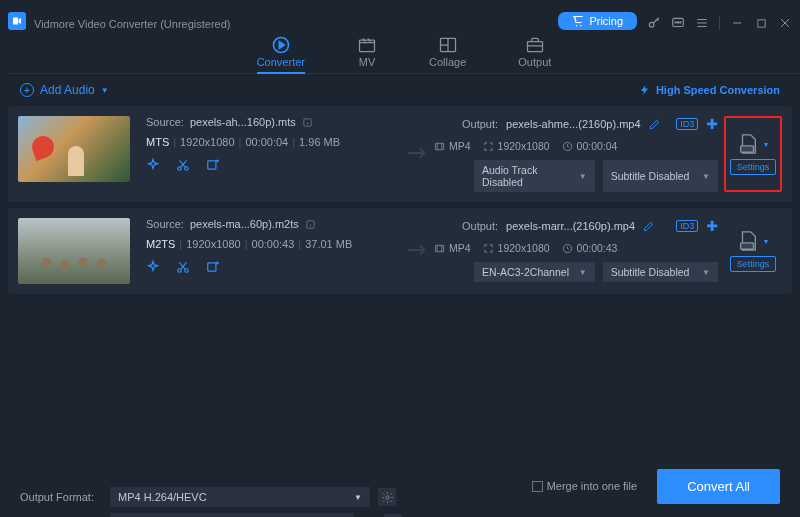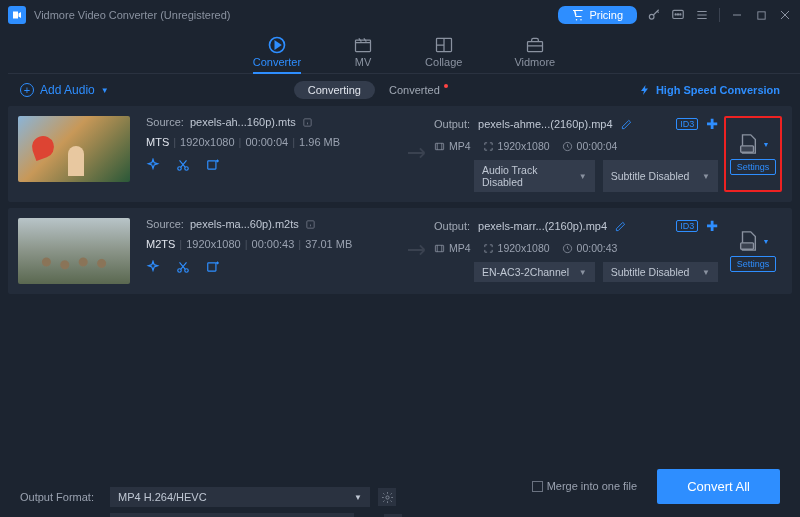--- a/index.html
+++ b/index.html
@@ -1,17 +1,17 @@
 <!DOCTYPE html>
 <html><head>
 <meta charset="utf-8">
 <style>
 * { margin:0; padding:0; box-sizing:border-box; font-family:"Segoe UI",Arial,sans-serif; }
 body { width:800px; height:517px; background:#1c2430; color:#a0a8b4; font-size:11px; overflow:hidden; }
-.titlebar { height:30px; display:flex; align-items:center; padding:0 8px; background:#1c2430; }
+.titlebar { height:30px; display:flex; align-items:flex-end; padding:0 8px; background:#1c2430; }
 .logo { width:18px; height:18px; background:#2e8eff; border-radius:3px; display:flex; align-items:center; justify-content:center; margin-right:8px; }
 .logo svg { width:12px; height:12px; fill:#fff; }
 .title-txt { flex:1; color:#8a92a0; font-size:11px; }
 .pricing-btn { background:#2e8eff; color:#fff; padding:3px 14px; border-radius:7px; display:flex; align-items:center; gap:5px; font-size:11px; cursor:pointer; }
 .tb-icons { display:flex; align-items:center; margin-left:10px; gap:10px; }
 .tb-ic { width:14px; height:14px; display:flex; align-items:center; justify-content:center; color:#8a92a0; cursor:pointer; }
 .win-ic { width:14px; height:14px; display:flex; align-items:center; justify-content:center; color:#8a92a0; cursor:pointer; }
 .nav { display:flex; justify-content:center; align-items:flex-end; height:44px; border-bottom:1px solid #2a3240; gap:52px;margin-left:8px; }
 .nav-tab { display:flex; flex-direction:column; align-items:center; gap:1px; padding-bottom:5px; color:#8a92a0; cursor:pointer; position:relative; }
 .nav-tab.active { color:#2e8eff; }
@@ -34,21 +34,21 @@
 .src-name, .out-name { color:#c0c8d4; overflow:hidden; text-overflow:ellipsis; white-space:nowrap; }
 .mini-ic { color:#6a7280; display:inline-flex; }
 .edit-ic { color:#2e8eff; display:inline-flex; cursor:pointer; }
 .meta { color:#9aa2b0; font-size:11px; margin-bottom:10px; }
 .meta .sep { color:#4a5260; margin:0 4px; }
 .fmt-badge { color:#e0e4ec; }
 .actions { display:flex; gap:16px; }
 .act-ic { width:14px; height:14px; color:#2e8eff; cursor:pointer; }
 .arrow { width:26px; align-self:center; color:#3a4250; flex-shrink:0; }
 .out-col { width:284px; flex-shrink:0; }
-.out-top { display:flex; align-items:center; gap:8px; }
+.out-top { display:flex; align-items:center; gap:8px;margin-left:28px; }
 .out-top .spacer2 { flex:1; }
 .id3 { color:#2e8eff; font-size:9px; border:1px solid #2e8eff; border-radius:2px; padding:0 3px; cursor:pointer; }
 .plus-ic { color:#2e8eff; font-size:14px; cursor:pointer; }
 .out-meta { display:flex; align-items:center; gap:12px; font-size:10.5px; color:#9aa2b0; margin:6px 0 8px; }
 .om-item { display:flex; align-items:center; gap:4px; }
 .dd-row { display:flex; gap:8px;margin-left:40px; }
 .dd { background:#333c4c; color:#c0c8d4; padding:4px 8px; font-size:10.5px; display:flex; align-items:center; justify-content:space-between; cursor:pointer; }
 .dd .caret { font-size:8px; color:#8a92a0; }
 .settings-col { width:58px; display:flex; flex-direction:column; align-items:center; justify-content:center; gap:4px; flex-shrink:0; margin-left:6px; }
 .fmt-box { display:flex; align-items:center; gap:4px; color:#8a92a0; cursor:pointer; }
@@ -153,35 +153,31 @@
       </div>
     <span>Collage</span>
   </div>
   <div class="nav-tab">
     <div class="nav-ic">
         <svg width="20" height="20" viewBox="0 0 24 24" fill="none" stroke="currentColor" stroke-width="1.5">
           <rect x="3" y="8" width="18" height="12" rx="1"></rect>
           <path d="M8 8V6a2 2 0 012-2h4a2 2 0 012 2v2M3 13h18"></path>
         </svg>
       </div>
-    <span>Vidmore</span>
+    <span>Output</span>
   </div>
 </div>
 
 <div class="subbar">
   <div class="add-files">
     <span class="add-ic">+</span>
     <span>Add Audio</span>
     <span style="font-size:8px;">▼</span>
   </div>
   <div class="spacer"></div>
-  <div class="mode-tabs">
-    <div class="mode-tab active"><span>Converting</span></div>
-    <div class="mode-tab"><span>Converted</span><span class="dot-red"></span></div>
-  </div>
   <div class="spacer"></div>
   <div class="high-speed">
     <svg width="12" height="12" viewBox="0 0 24 24" fill="#2e8eff">
         <path d="M13 2L4 14h6l-2 8 10-13h-6l1-7z"></path>
       </svg>
     <span>High Speed Conversion</span>
   </div>
 </div>
 
 <div class="list">

